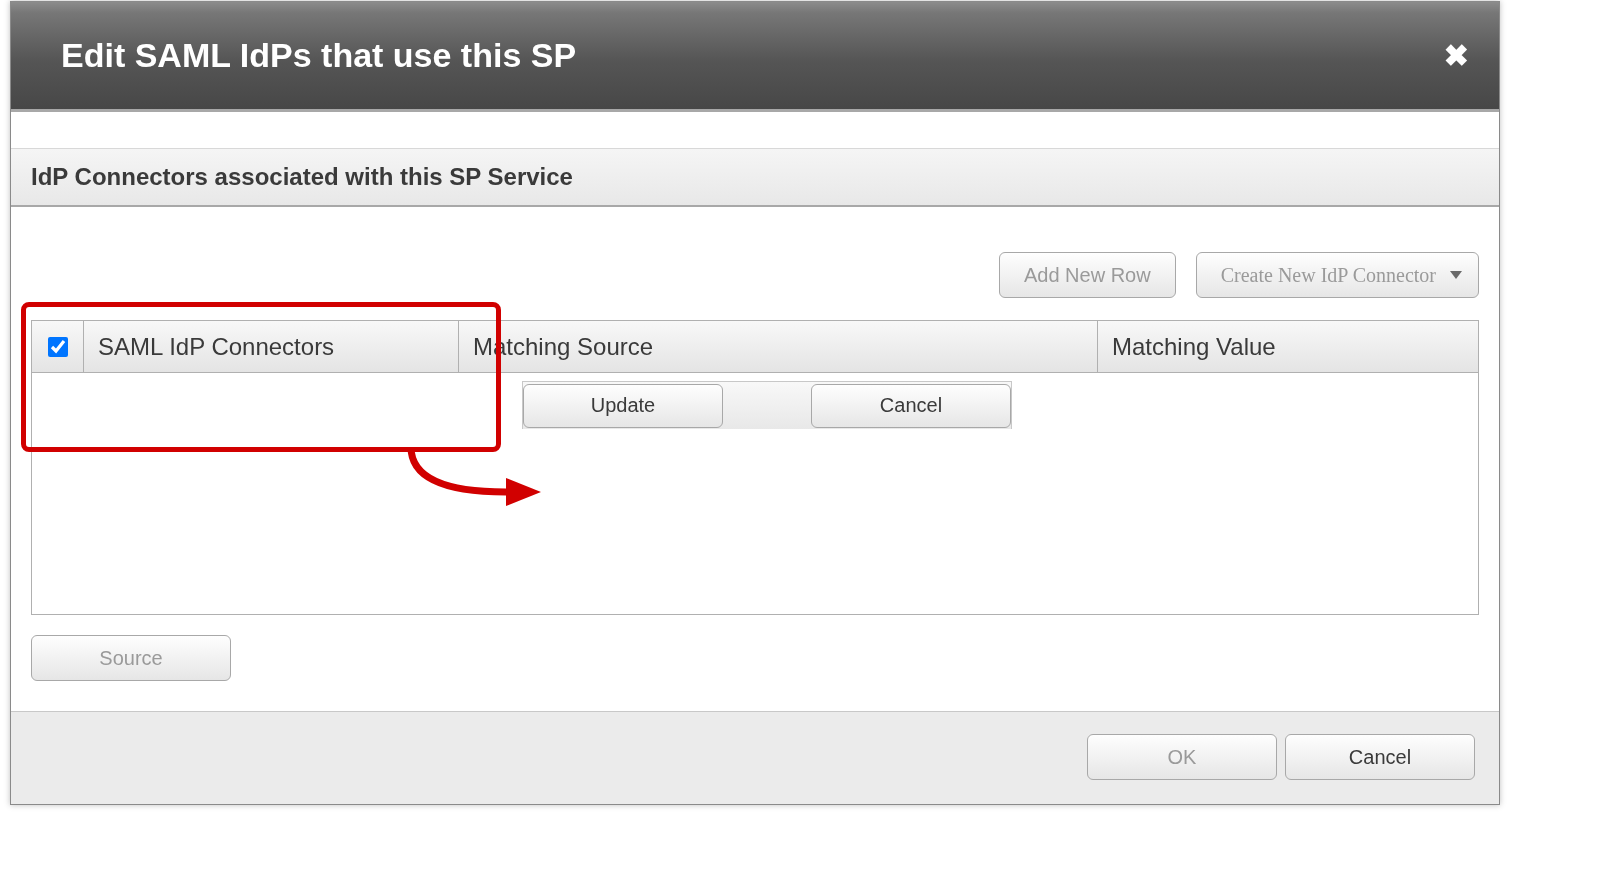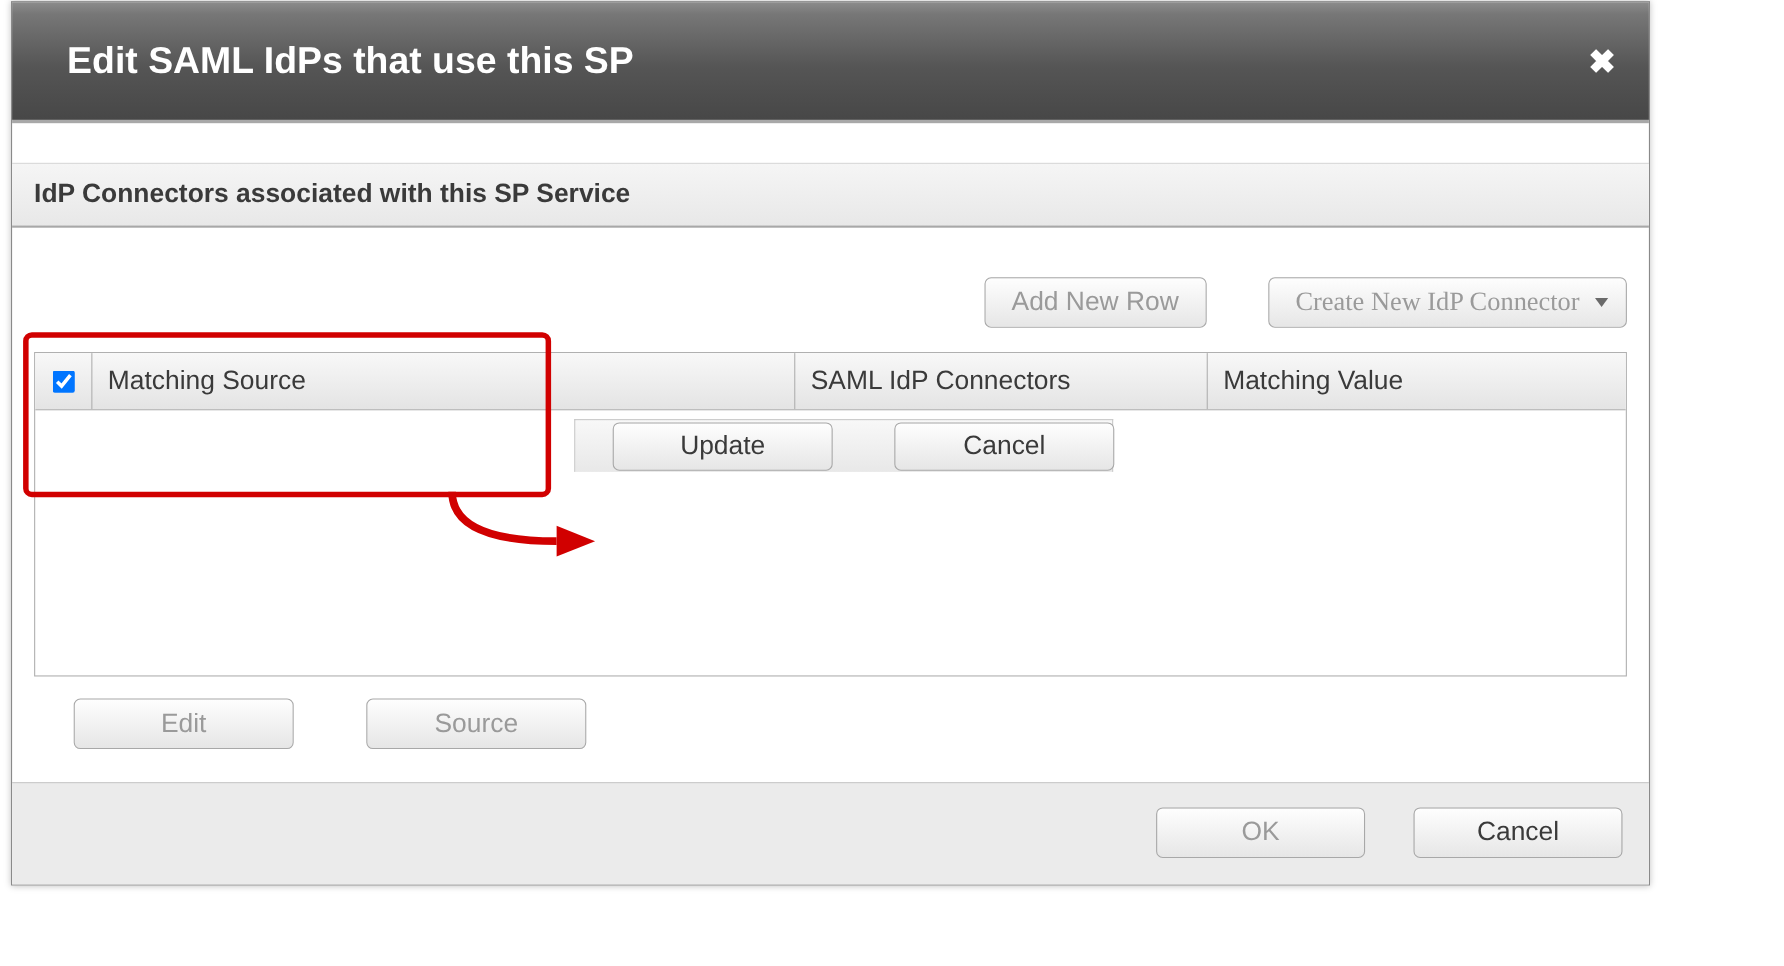--- a/index.html
+++ b/index.html
@@ -52,27 +52,26 @@
     font-weight:bold;
     color:#3a3a3a;
     margin-top:36px;
   }
   .btn {
     display:inline-flex;
     align-items:center;
     justify-content:center;
     height:46px;
     padding:0 24px;
-    font-size:24px;
+    font-size:20px;
     color:#3a3a3a;
     background: linear-gradient(to bottom,#fefefe 0%, #e6e6e6 100%);
     border:1px solid #a8a8a8;
     border-radius:6px;
     cursor:pointer;
-    margin-left:36px;
   }
   .btn.disabled {
     color:#9a9a9a;
     cursor:default;
   }
   .btn-row-top {
     display:flex;
     justify-content:flex-end;
     gap:20px;
     padding:45px 20px 22px 20px;
@@ -173,21 +172,21 @@
     margin-top:8px;
     margin-left:490px;
     display:flex;
     gap:20px;
     background: linear-gradient(to bottom,#f8f8f8 0%, #e8e8e8 100%);
     border:1px solid #c8c8c8;
     border-bottom:none;
     width:490px;
     height:48px;
     align-items:center;
-    justify-content:center;
+    justify-content:space-between;
   }
   .row-actions .btn { height:44px; min-width:200px; }
 
   .highlight-box {
     position:absolute;
     border:5px solid #d10000;
     border-radius:8px;
     pointer-events:none;
   }
 
@@ -233,33 +232,32 @@
         <span>Create New IdP Connector</span>
         <span class="caret"></span>
       </button>
     </div>
 
     <div class="table-wrap">
       <div class="thead">
         <div class="th col-chk">
           <input type="checkbox" checked="" class="hdrchk" style="">
         </div>
+        <div class="th col-conn">SAML IdP Connectors</div>
         <div class="th col-src">Matching Source</div>
-        <div class="th col-conn">SAML IdP Connectors</div>
         <div class="th col-val">Matching Value</div>
       </div>
 
       <div class="row-actions">
         <button class="btn">Update</button>
         <button class="btn">Cancel</button>
       </div>
     </div>
 
     <div class="bottom-left-btns">
-      <button class="btn disabled">Edit</button>
       <button class="btn disabled">Source</button>
     </div>
 
   </div>
 
   <div class="dialog-footer">
     <button class="btn disabled">OK</button>
     <button class="btn">Cancel</button>
   </div>
 

